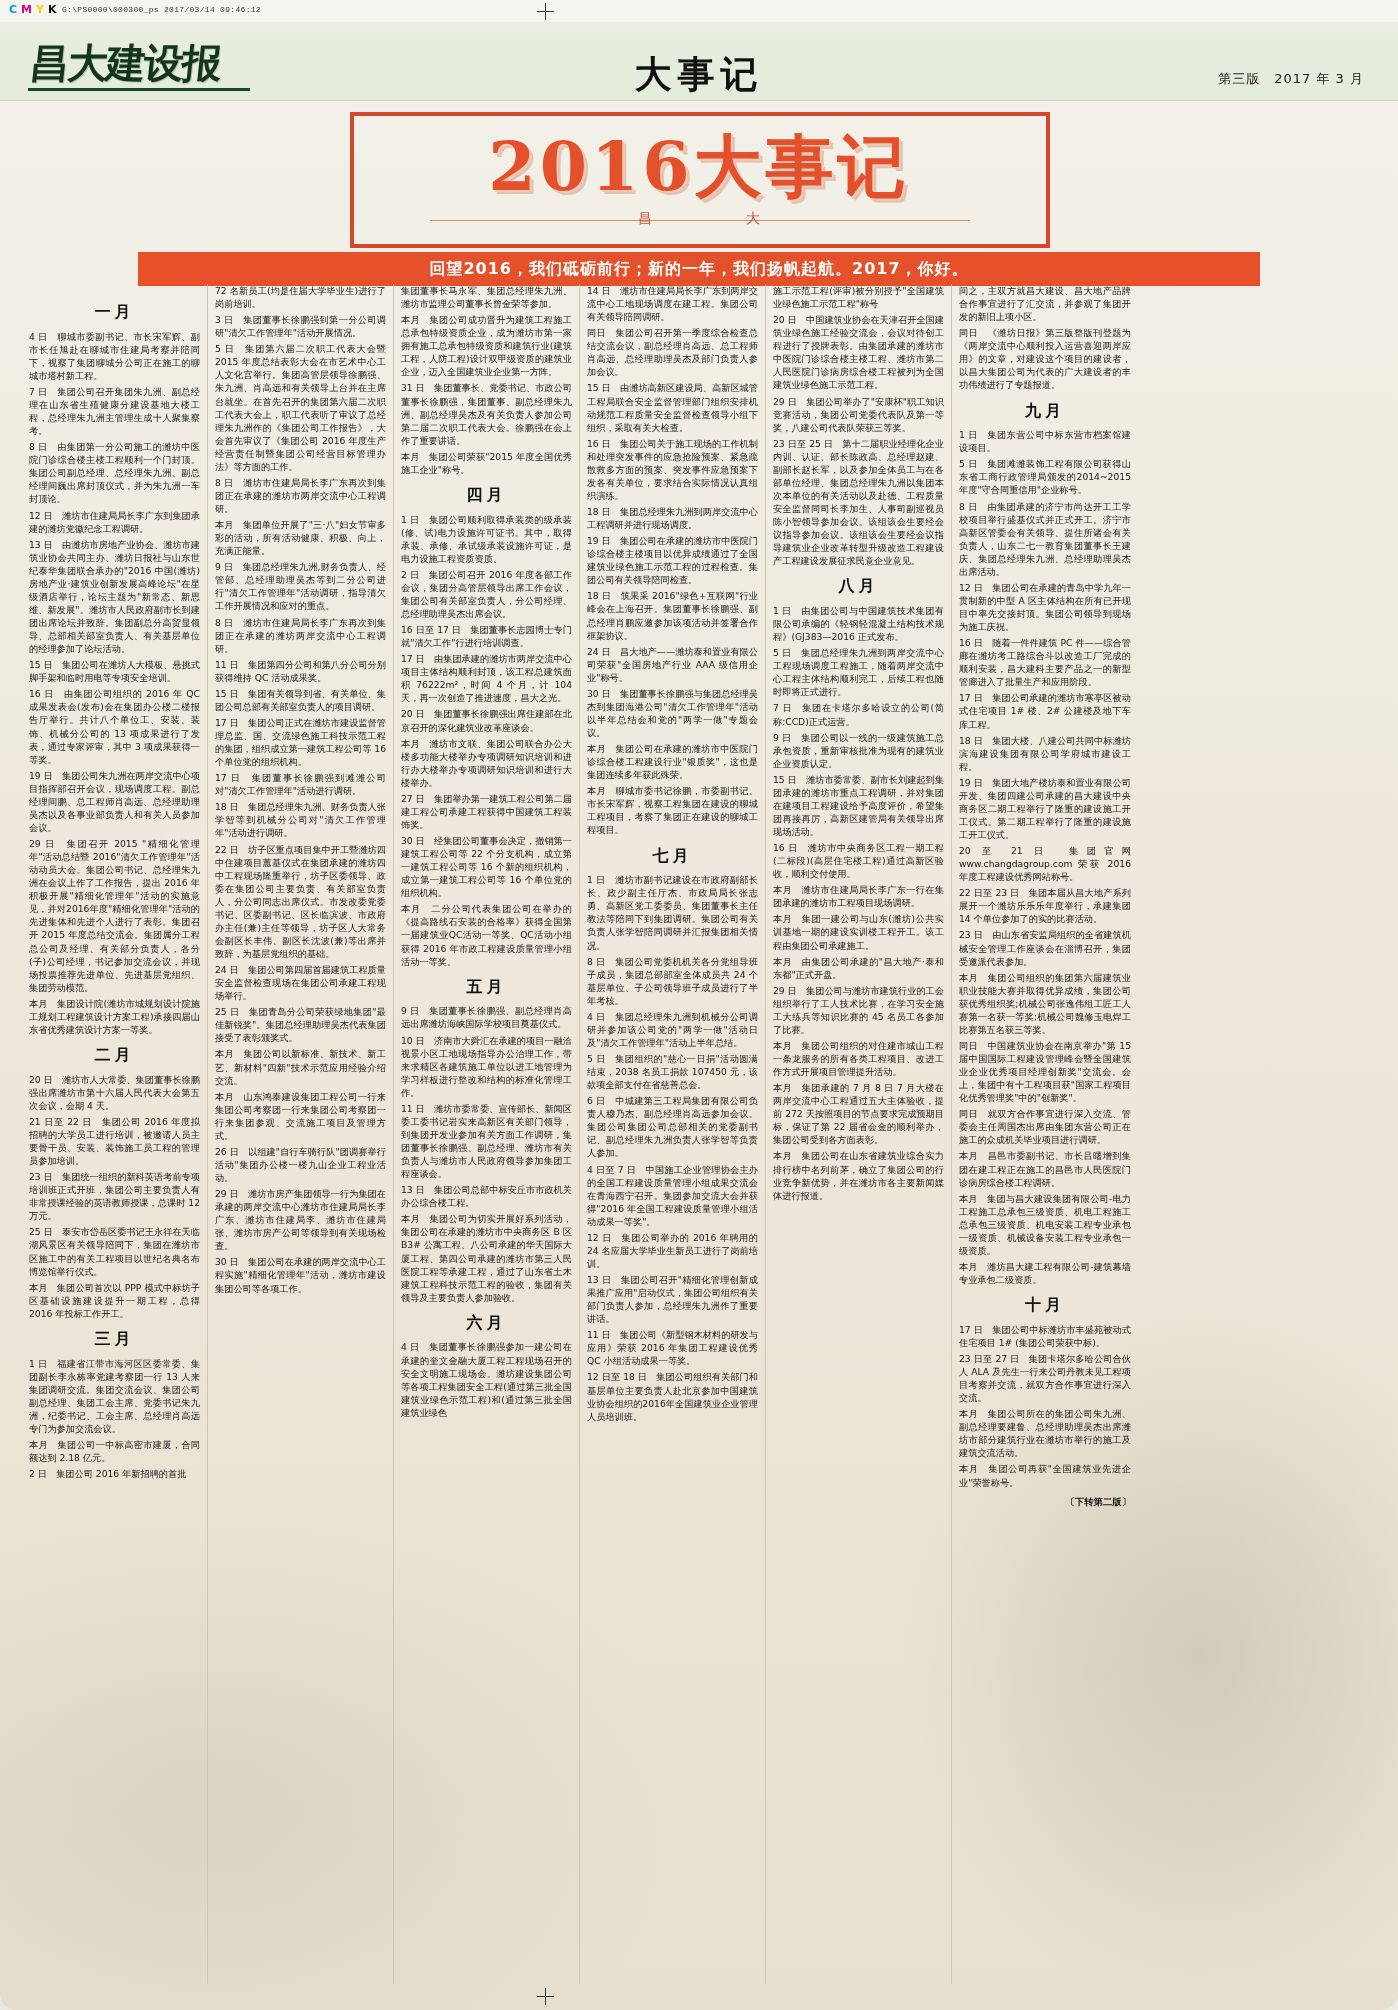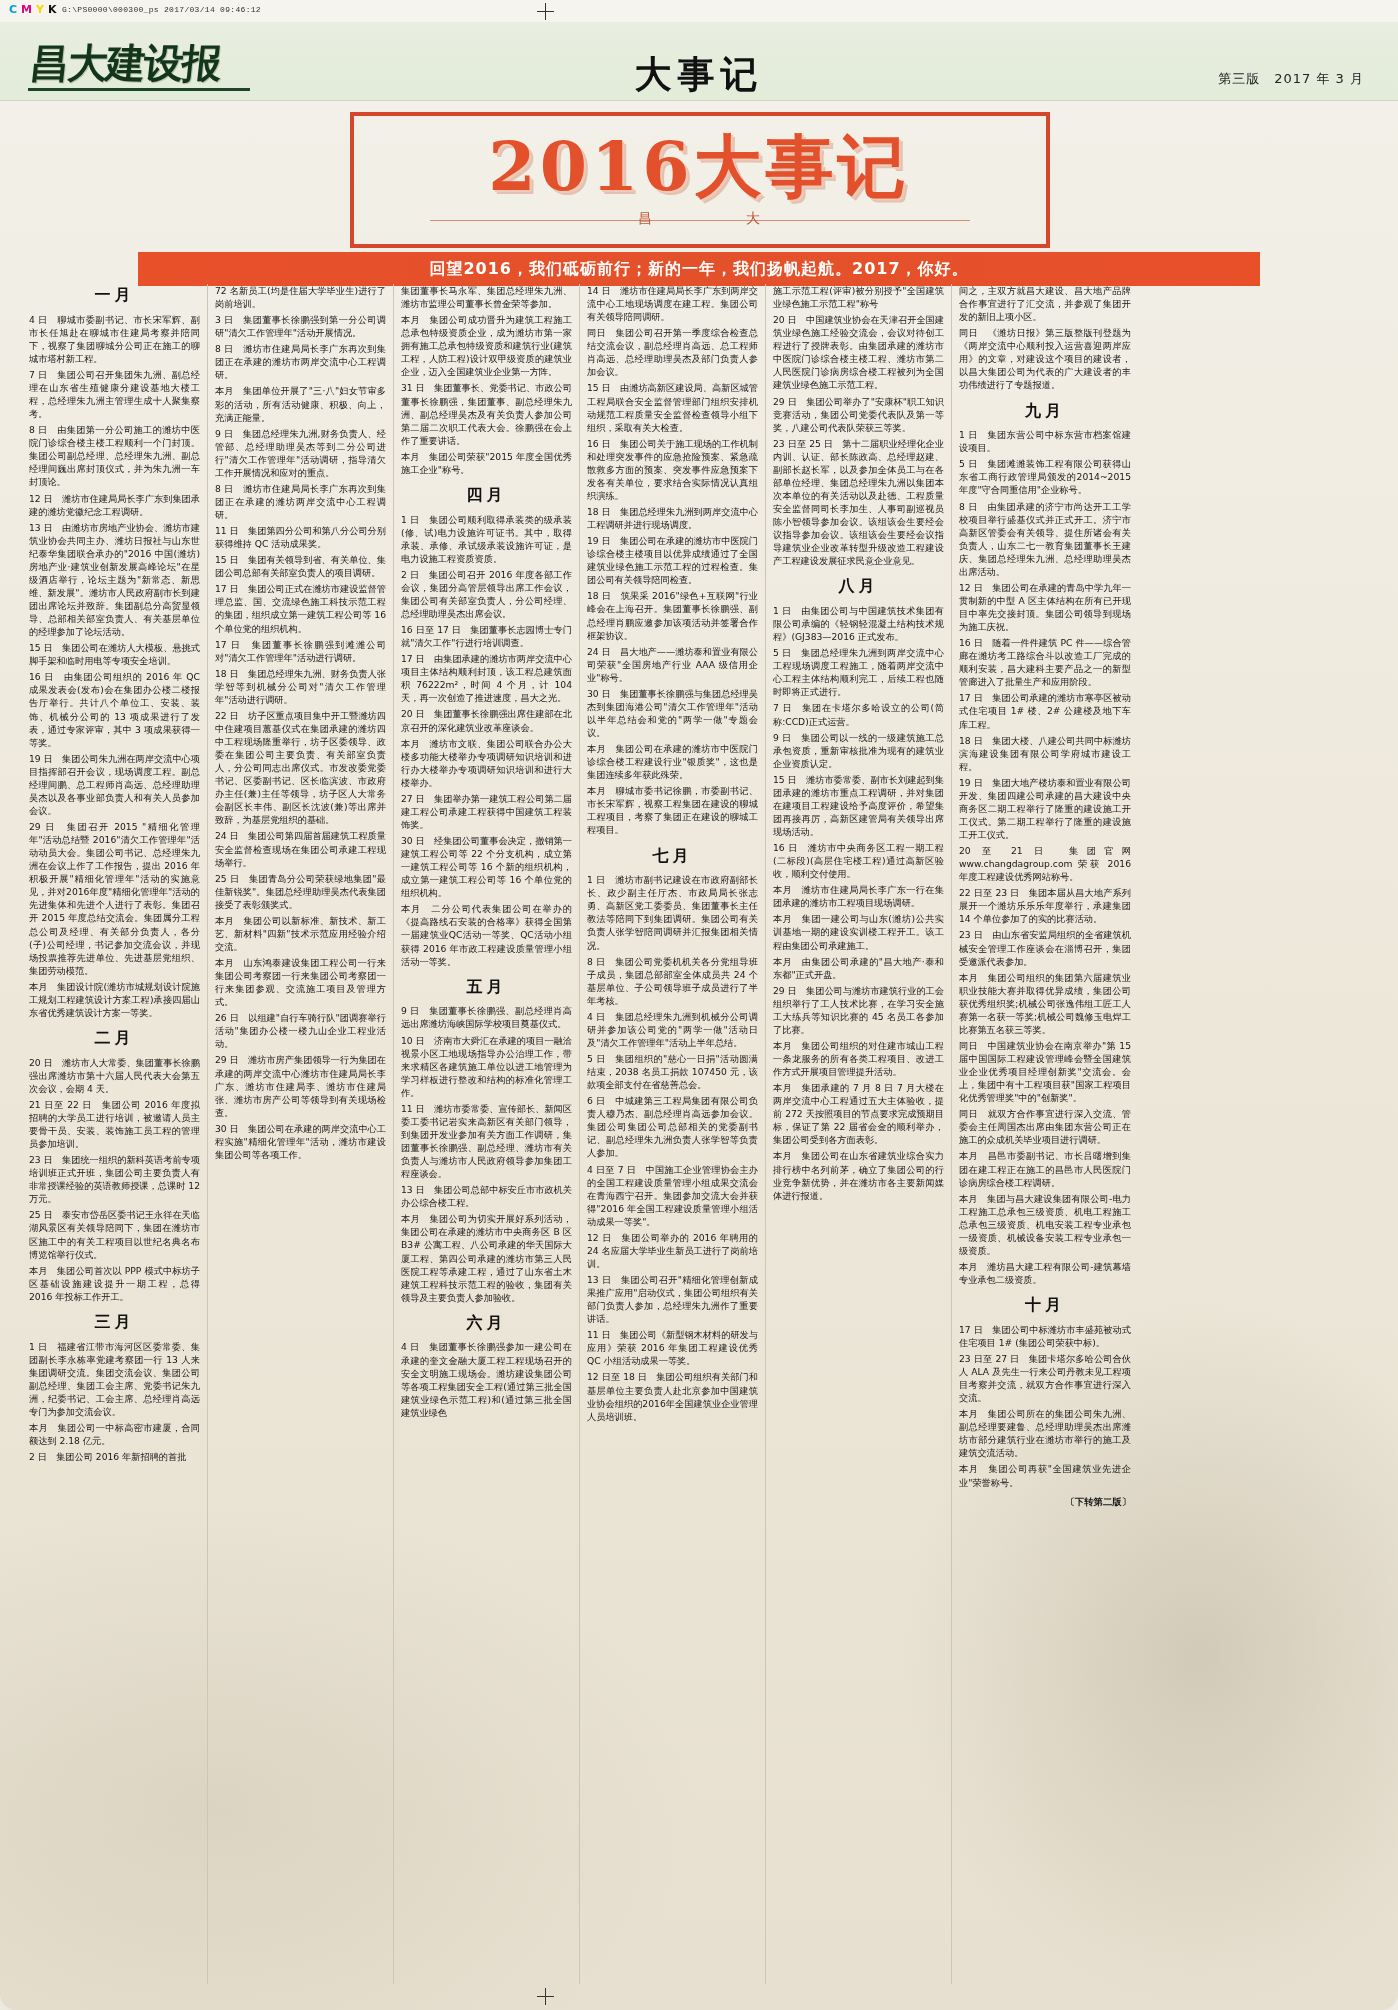--- a/index.html
+++ b/index.html
@@ -124,21 +124,21 @@
     font-family:"DejaVu Sans","Liberation Sans",sans-serif;
     overflow:hidden;
   }
   .col:last-child{border-right:none;}
   .month{
     text-align:center;
     font-family:"DejaVu Serif","Liberation Serif",serif;
     font-size:16px;font-weight:bold;letter-spacing:4px;
     margin:8px 0 6px;color:#111;
   }
-  .month.first{margin-top:0;}
+  .month.first{margin-top:17px;}
   .ent{margin:0 0 3px;}
   .cont{
     text-align:right;font-weight:bold;margin-top:6px;font-size:9.4px;
   }
   .col-inner{position:relative;}
   
   .wash{
     position:absolute;left:900px;top:1300px;width:498px;height:710px;
     background:radial-gradient(ellipse at 60% 50%, rgba(150,140,115,.28), rgba(150,140,115,0) 70%);
     pointer-events:none;
@@ -204,20 +204,21 @@
           <div class="month">三月</div>
           <div class="ent">1 日　福建省江带市海河区区委常委、集团副长李永栋率党建考察团一行 13 人来集团调研交流。集团交流会议、集团公司副总经理、集团工会主席、党委书记朱九洲，纪委书记、工会主席、总经理肖高远专门为参加交流会议。</div>
           <div class="ent">本月　集团公司一中标高密市建厦，合同额达到 2.18 亿元。</div>
           <div class="ent">2 日　集团公司 2016 年新招聘的首批</div>
         </div>
       </div>
       <div class="col">
         <div class="col-inner">
           <div class="ent">72 名新员工(均是住届大学毕业生)进行了岗前培训。</div>
           <div class="ent">3 日　集团董事长徐鹏强到第一分公司调研"清欠工作管理年"活动开展情况。</div>
+          <div class="ent">5 日　集团第六届二次职工代表大会暨 2015 年度总结表彰大会在市艺术中心工人文化宫举行。集团高管层领导徐鹏强、朱九洲、肖高远和有关领导上台并在主席台就坐。在首先召开的集团第六届二次职工代表大会上，职工代表听了审议了总经理朱九洲作的《集团公司工作报告》，大会首先审议了《集团公司 2016 年度生产经营责任制暨集团公司经营目标管理办法》等方面的工作。</div>
           <div class="ent">8 日　潍坊市住建局局长李广东再次到集团正在承建的潍坊市两岸交流中心工程调研。</div>
           <div class="ent">本月　集团单位开展了"三·八"妇女节审多彩的活动，所有活动健康、积极、向上，充满正能量。</div>
           <div class="ent">9 日　集团总经理朱九洲,财务负责人、经管部、总经理助理吴杰等到二分公司进行"清欠工作管理年"活动调研，指导清欠工作开展情况和应对的重点。</div>
           <div class="ent">8 日　潍坊市住建局局长李广东再次到集团正在承建的潍坊两岸交流中心工程调研。</div>
           <div class="ent">11 日　集团第四分公司和第八分公司分别获得维持 QC 活动成果奖。</div>
           <div class="ent">15 日　集团有关领导到省、有关单位、集团公司总部有关部室负责人的项目调研。</div>
           <div class="ent">17 日　集团公司正式在潍坊市建设监督管理总监、国、交流绿色施工科技示范工程的集团，组织成立第一建筑工程公司等 16 个单位党的组织机构。</div>
           <div class="ent">17 日　集团董事长徐鹏强到滩潍公司对"清欠工作管理年"活动进行调研。</div>
           <div class="ent">18 日　集团总经理朱九洲、财务负责人张学智等到机械分公司对"清欠工作管理年"活动进行调研。</div>
           <div class="ent">22 日　坊子区重点项目集中开工暨潍坊四中住建项目蕙基仪式在集团承建的潍坊四中工程现场隆重举行，坊子区委领导、政委在集团公司主要负责、有关部室负责人，分公司同志出席仪式。市发改委党委书记、区委副书记、区长临滨波、市政府办主任(兼)主任等领导，坊子区人大常务会副区长丰伟、副区长沈波(兼)等出席并致辞，为基层党组织的基础。</div>

